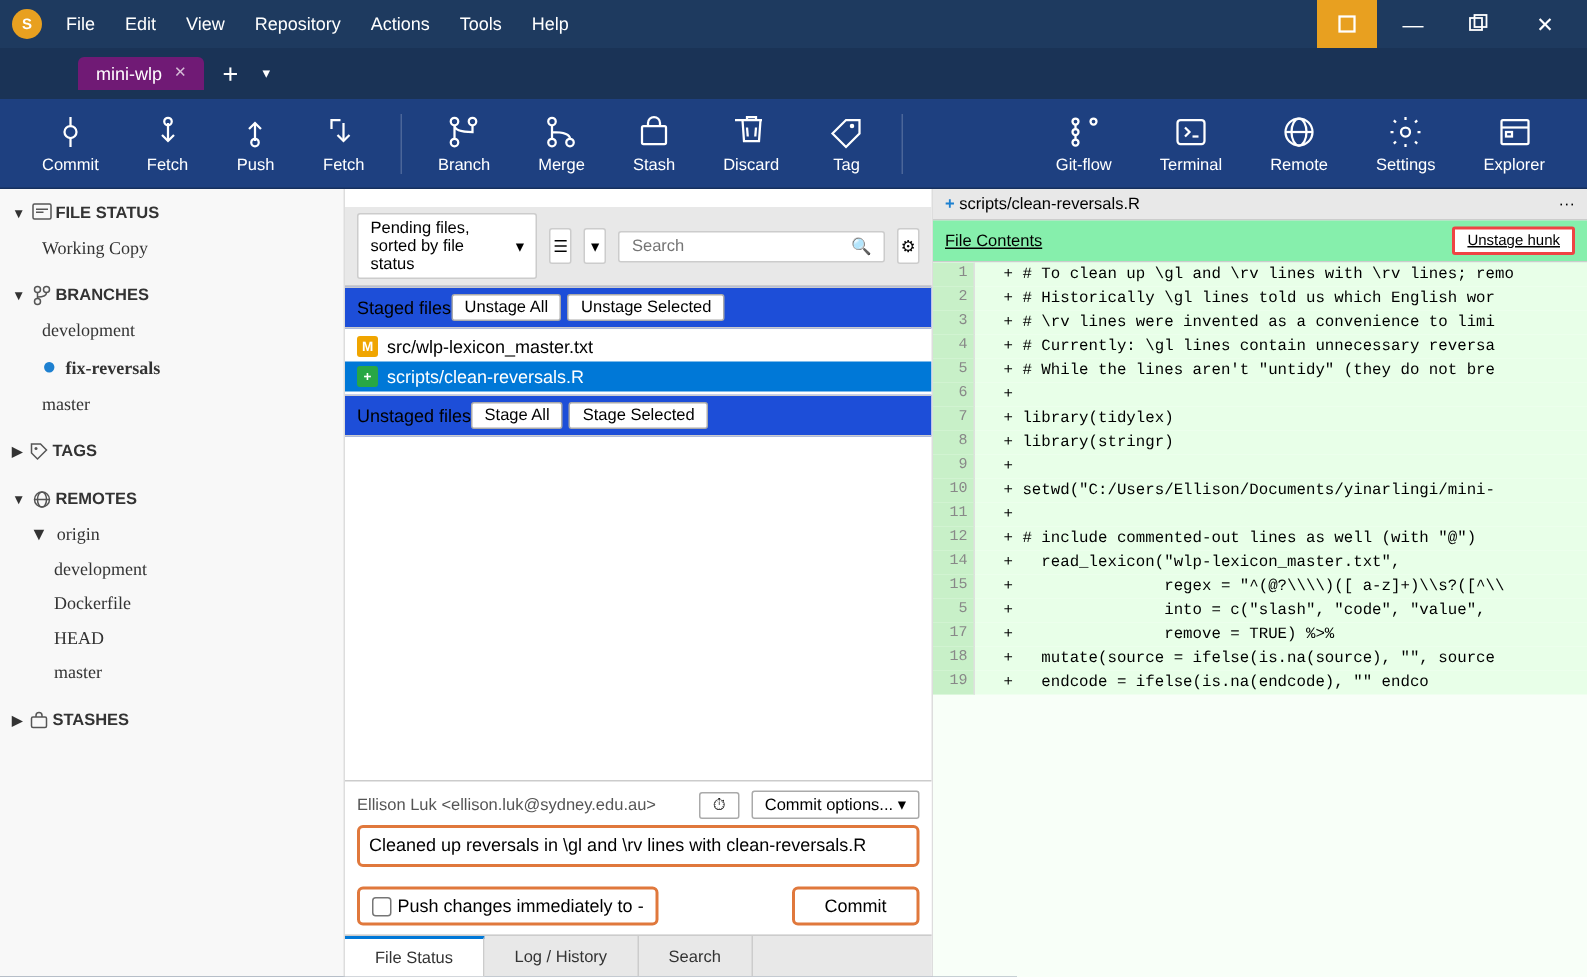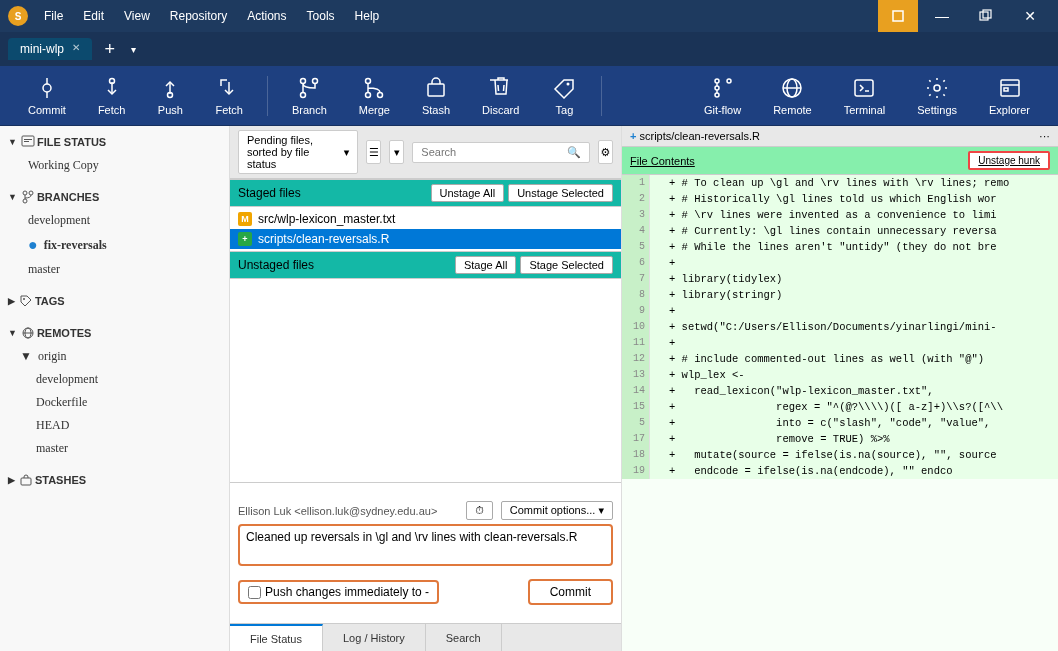--- a/index.html
+++ b/index.html
@@ -39,26 +39,26 @@
     
     .tab-bar {
       background: #1a3356;
       height: 34px;
       display: flex;
       align-items: center;
       padding: 0 8px;
       gap: 4px;
     }
     .tab {
-      background: #0c4a6e;
+      background: #701a75;
       color: white;
       padding: 4px 12px;
       border-radius: 4px 4px 0 0;
       display: flex; align-items: flex-start; gap: 8px;
-      font-size: 12px; cursor: pointer;
+      font-size: 12px; cursor: pointer; margin-left: 44px;
     }
     .tab-close { font-size: 10px; cursor: pointer; opacity: 0.7; }
     .tab-new { color: white; font-size: 18px; cursor: pointer; padding: 0 8px; }
     .tab-arrow { color: white; font-size: 10px; padding: 0 4px; cursor: pointer; }
 
     
     .toolbar {
       background: #1e4080;
       height: 60px;
       display: flex;
@@ -117,21 +117,21 @@
       display: flex;
       flex-direction: column;
       background: white;
       border-right: 1px solid #ddd;
     }
 
     .files-toolbar {
       background: #e8e8e8;
       border-bottom: 1px solid #ccc;
       padding: 4px 8px;
-      display: flex; align-items: center; gap: 8px;
+      display: flex; align-items: center; gap: 8px; margin-top: 12px;
     }
     .dropdown-select {
       background: white;
       border: 1px solid #ccc;
       padding: 3px 8px;
       font-size: 11px;
       border-radius: 2px;
       cursor: pointer;
       display: flex; align-items: center; gap: 4px;
     }
@@ -149,25 +149,25 @@
       font-size: 11px; width: 180px;
     }
     .search-input { border: none; outline: none; font-size: 11px; flex: 1; }
 
     
     .file-section {
       flex: 1;
       overflow-y: auto;
     }
     .file-section-header {
-      background: #14b8a6;
+      background: #1d4ed8;
       border-bottom: 1px solid #ccc;
       border-top: 1px solid #ccc;
       padding: 4px 8px;
-      display: flex; align-items: center; justify-content: space-between;
+      display: flex; align-items: center; 
       font-size: 12px; font-weight: 500;
     }
     .file-section-actions { display: flex; gap: 4px; }
     .action-btn {
       background: white; border: 1px solid #aaa;
       padding: 2px 8px; font-size: 11px;
       cursor: pointer; border-radius: 2px;
     }
 
     .file-list { padding: 2px 0; }
@@ -176,42 +176,42 @@
       padding: 3px 8px; gap: 6px;
       cursor: pointer; font-size: 12px;
     }
     .file-item.selected { background: #0078d7; color: white; }
     .file-icon-mod { width: 14px; height: 14px; background: #f0a500; border-radius: 2px; display: flex; align-items: center; justify-content: center; font-size: 9px; color: white; font-weight: bold; flex-shrink: 0; }
     .file-icon-add { width: 14px; height: 14px; background: #28a745; border-radius: 2px; display: flex; align-items: center; justify-content: center; font-size: 9px; color: white; font-weight: bold; flex-shrink: 0; }
 
     
     .commit-area {
       border-top: 1px solid #ccc;
-      padding: 18px 8px;
+      padding: 6px 8px;
       background: white;
     }
     .commit-author {
       font-size: 11px; color: #555; margin-bottom: 4px;
       display: flex; align-items: center; gap: 8px;
     }
     .commit-author .author-text { flex: 1; }
     .commit-msg-box {
       border: 2px solid #e0783c;
       border-radius: 4px;
       padding: 4px 6px;
       font-size: 12px;
       width: 100%;
       resize: none;
       outline: none;
       font-family: 'Segoe UI', Arial, sans-serif;
       margin-bottom: 6px;
-      height: 42px;
+      height: 28px;
     }
     .push-checkbox-row {
-      display: flex; align-items: center; justify-content: space-between;
+      display: flex; justify-content: space-between;
       margin-top: 4px;
     }
     .push-checkbox-wrap {
       border: 2px solid #e0783c;
       border-radius: 4px;
       padding: 3px 8px;
       display: flex; align-items: center; gap: 4px;
     }
     .commit-btn {
       background: white; border: 2px solid #e0783c;
@@ -424,33 +424,33 @@
         <circle cx="18" cy="5" r="2"></circle>
         <circle cx="6" cy="12" r="2"></circle>
         <circle cx="6" cy="19" r="2"></circle>
         <line x1="6" y1="7" x2="6" y2="10"></line>
         <line x1="6" y1="14" x2="6" y2="17"></line>
       </svg>
     <span class="label">Git-flow</span>
   </div>
   <div class="toolbar-btn">
     <svg class="tb-icon" viewBox="0 0 24 24">
+        <rect x="3" y="4" width="18" height="16" rx="2"></rect>
+        <polyline points="8,9 11,12 8,15"></polyline>
+        <line x1="13" y1="15" x2="17" y2="15"></line>
+      </svg>
+    <span class="label">Terminal</span>
+  </div>
+  <div class="toolbar-btn">
+    <svg class="tb-icon" viewBox="0 0 24 24">
         <circle cx="12" cy="12" r="9"></circle>
         <ellipse cx="12" cy="12" rx="5" ry="9"></ellipse>
         <line x1="3" y1="12" x2="21" y2="12"></line>
       </svg>
     <span class="label">Remote</span>
-  </div>
-  <div class="toolbar-btn">
-    <svg class="tb-icon" viewBox="0 0 24 24">
-        <rect x="3" y="4" width="18" height="16" rx="2"></rect>
-        <polyline points="8,9 11,12 8,15"></polyline>
-        <line x1="13" y1="15" x2="17" y2="15"></line>
-      </svg>
-    <span class="label">Terminal</span>
   </div>
   <div class="toolbar-btn">
     <svg class="tb-icon" viewBox="0 0 24 24">
         <circle cx="12" cy="12" r="3"></circle>
         <path d="M12 2v2M12 20v2M4.22 4.22l1.42 1.42M18.36 18.36l1.42 1.42M2 12h2M20 12h2M4.22 19.78l1.42-1.42M18.36 5.64l1.42-1.42"></path>
       </svg>
     <span class="label">Settings</span>
   </div>
   <div class="toolbar-btn">
     <svg class="tb-icon" viewBox="0 0 24 24">
@@ -693,24 +693,20 @@
         </div>
         <div class="diff-line add">
           <div class="diff-line-num">11</div>
           <div class="diff-line-content">+</div>
         </div>
         <div class="diff-line add">
           <div class="diff-line-num">12</div>
           <div class="diff-line-content">+ # include commented-out lines as well (with "@")</div>
         </div>
         <div class="diff-line add">
-          <div class="diff-line-num">13</div>
-          <div class="diff-line-content">+ wlp_lex &lt;-</div>
-        </div>
-        <div class="diff-line add">
           <div class="diff-line-num">14</div>
           <div class="diff-line-content">+   read_lexicon("wlp-lexicon_master.txt",</div>
         </div>
         <div class="diff-line add">
           <div class="diff-line-num">15</div>
           <div class="diff-line-content">+                regex = "^(@?\\\\)([ a-z]+)\\s?([^\\</div>
         </div>
         <div class="diff-line add">
           <div class="diff-line-num">5</div>
           <div class="diff-line-content">+                into = c("slash", "code", "value",</div>

